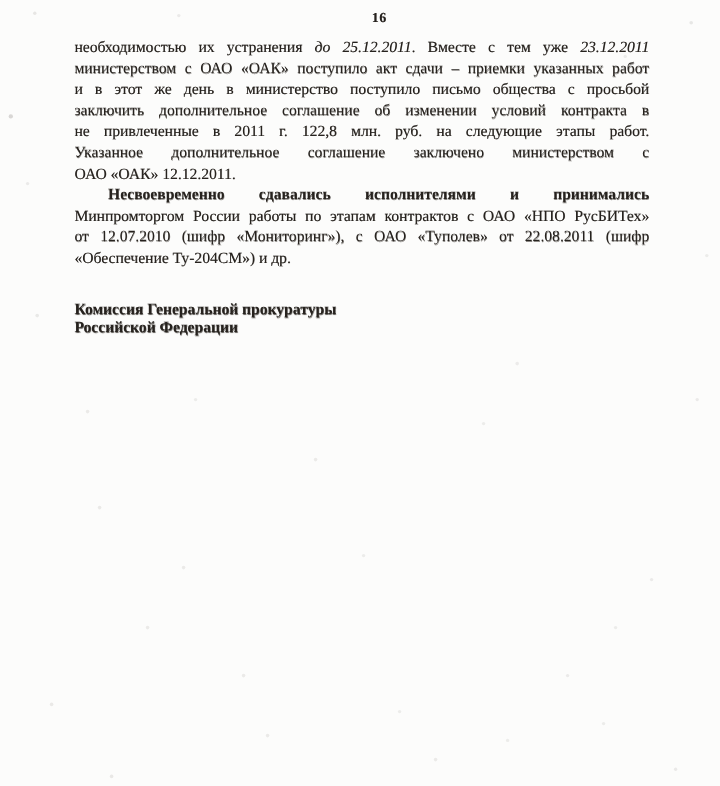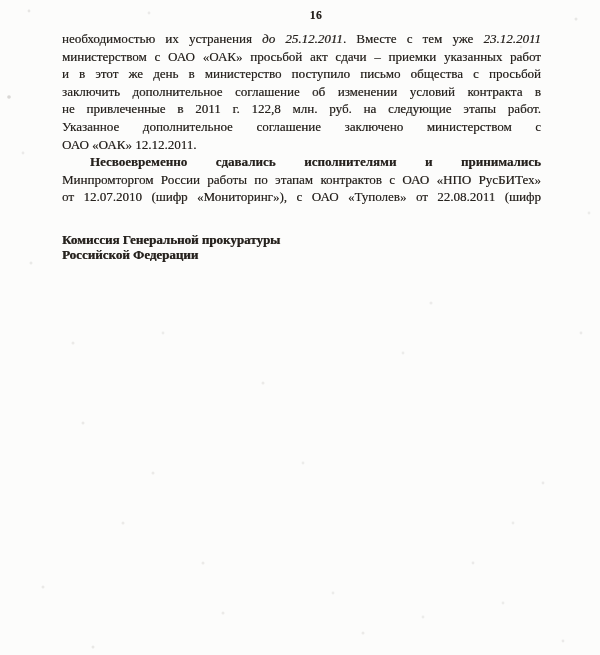--- a/index.html
+++ b/index.html
@@ -102,30 +102,31 @@
 
 <div class="page">
 
   <div class="noise"></div>
 
   <div class="pagenum">16</div>
 
   <div class="content">
 
     <div class="line"><span>необходимостью их устранения </span><span class="it">до 25.12.2011</span><span>. Вместе с тем уже </span><span class="it">23.12.2011</span></div>
-    <div class="line">министерством с ОАО «ОАК» просьбой акт сдачи – приемки указанных работ</div>
+    <div class="line">министерством с ОАО «ОАК» поступило акт сдачи – приемки указанных работ</div>
     <div class="line">и в этот же день в министерство поступило письмо общества с просьбой</div>
     <div class="line">заключить дополнительное соглашение об изменении условий контракта в</div>
     <div class="line">не привлеченные в 2011 г. 122,8 млн. руб. на следующие этапы работ.</div>
     <div class="line">Указанное дополнительное соглашение заключено министерством с</div>
     <div class="line last">ОАО «ОАК» 12.12.2011.</div>
 
     <div class="line indent">Несвоевременно сдавались исполнителями и принимались</div>
     <div class="line">Минпромторгом России работы по этапам контрактов с ОАО «НПО РусБИТех»</div>
     <div class="line">от 12.07.2010 (шифр «Мониторинг»), с ОАО «Туполев» от 22.08.2011 (шифр</div>
+    <div class="line last">«Обеспечение Ту-204СМ») и др.</div>
 
     <div class="sig">
       <div class="line">Комиссия Генеральной прокуратуры</div>
       <div class="line">Российской Федерации</div>
     </div>
 
   </div>
 </div>
 
 </body></html>

